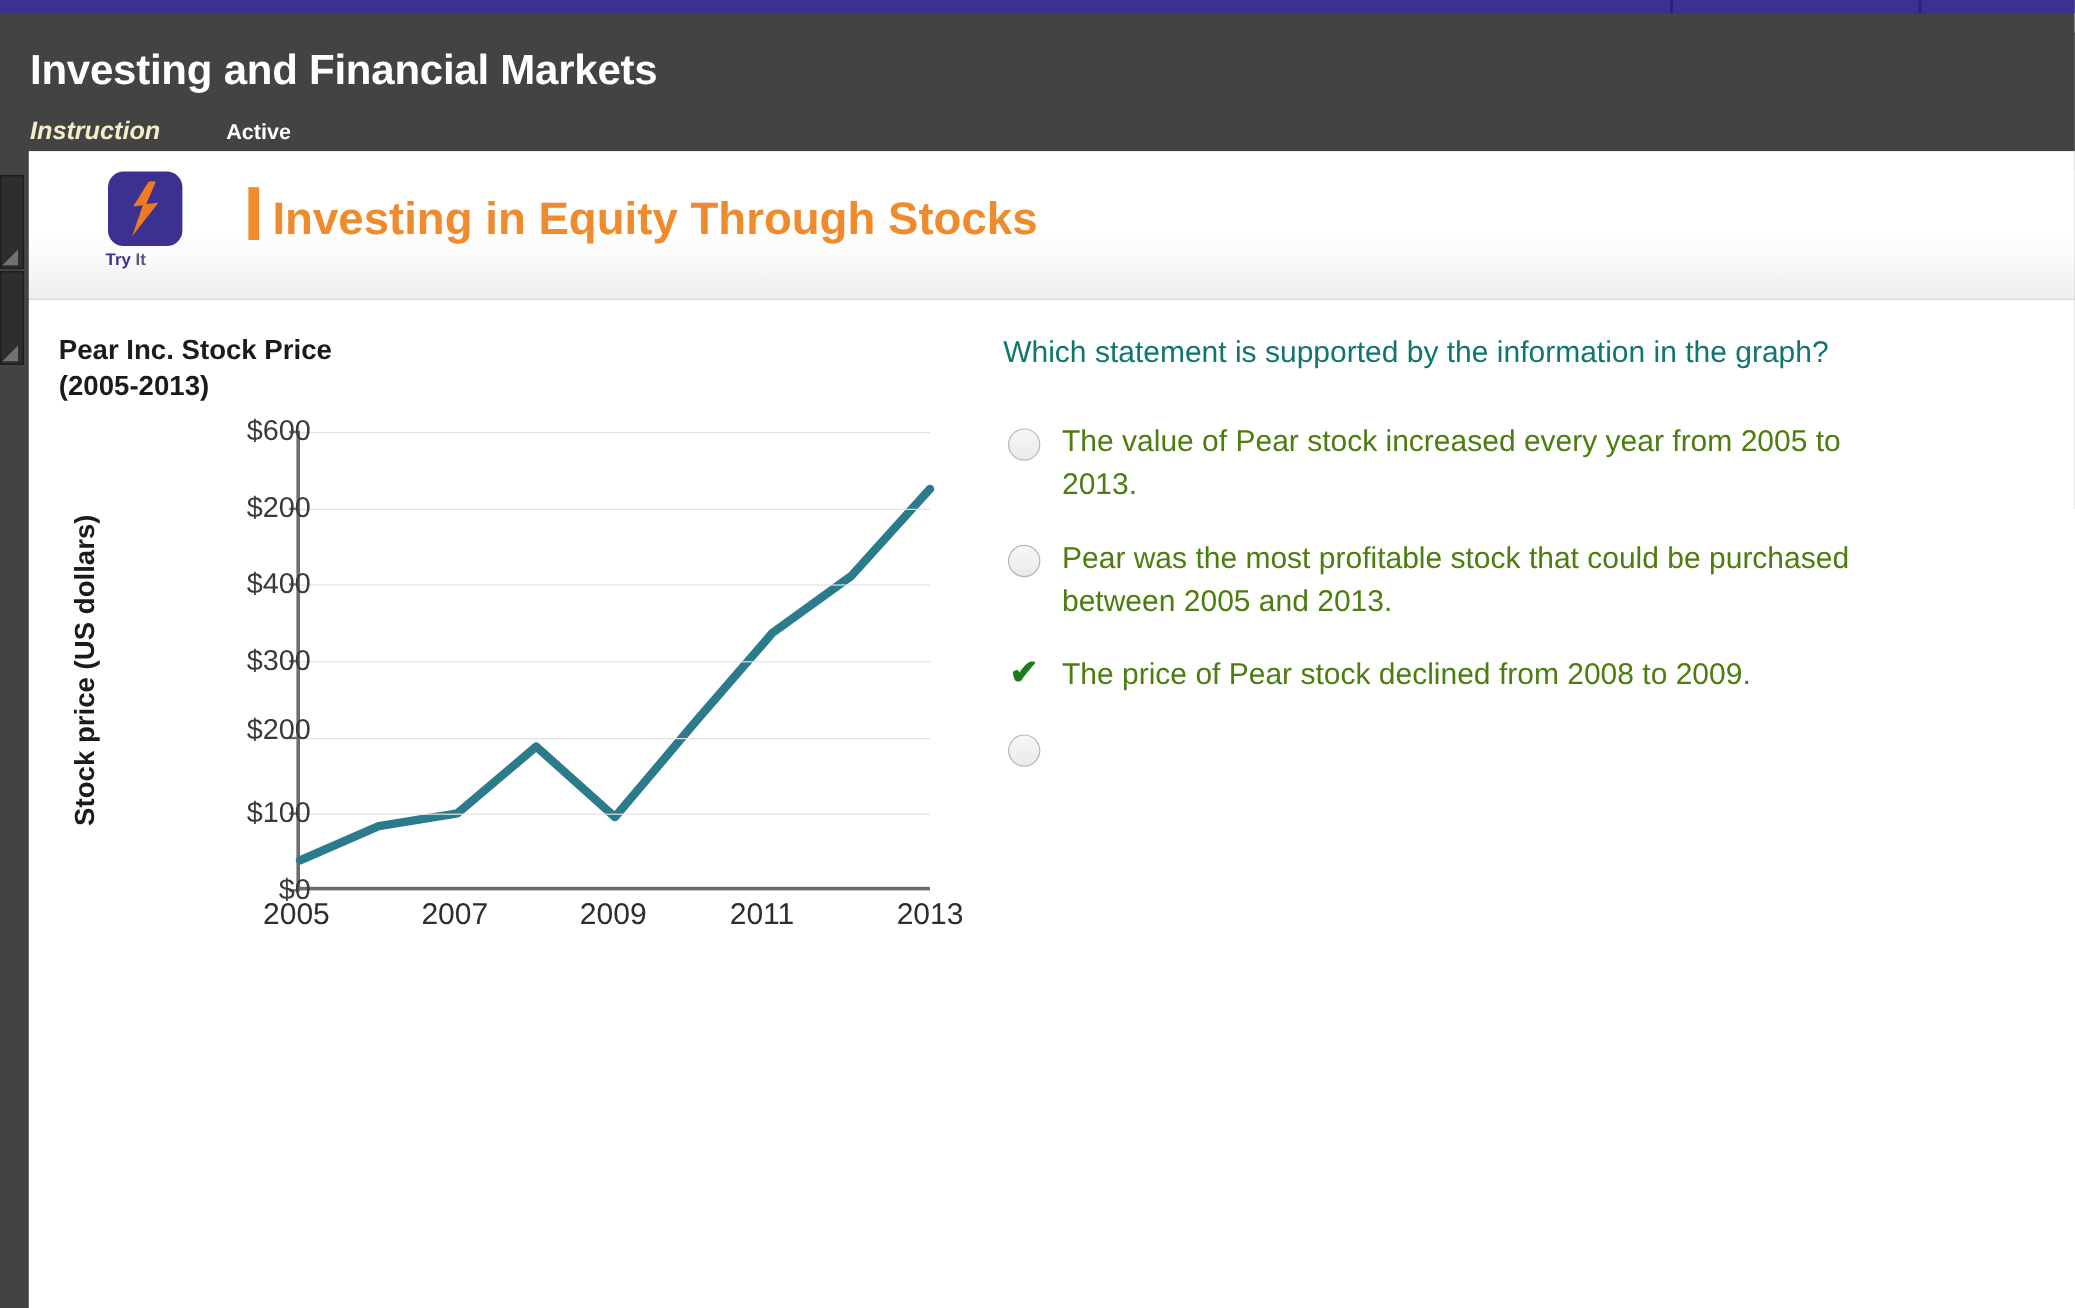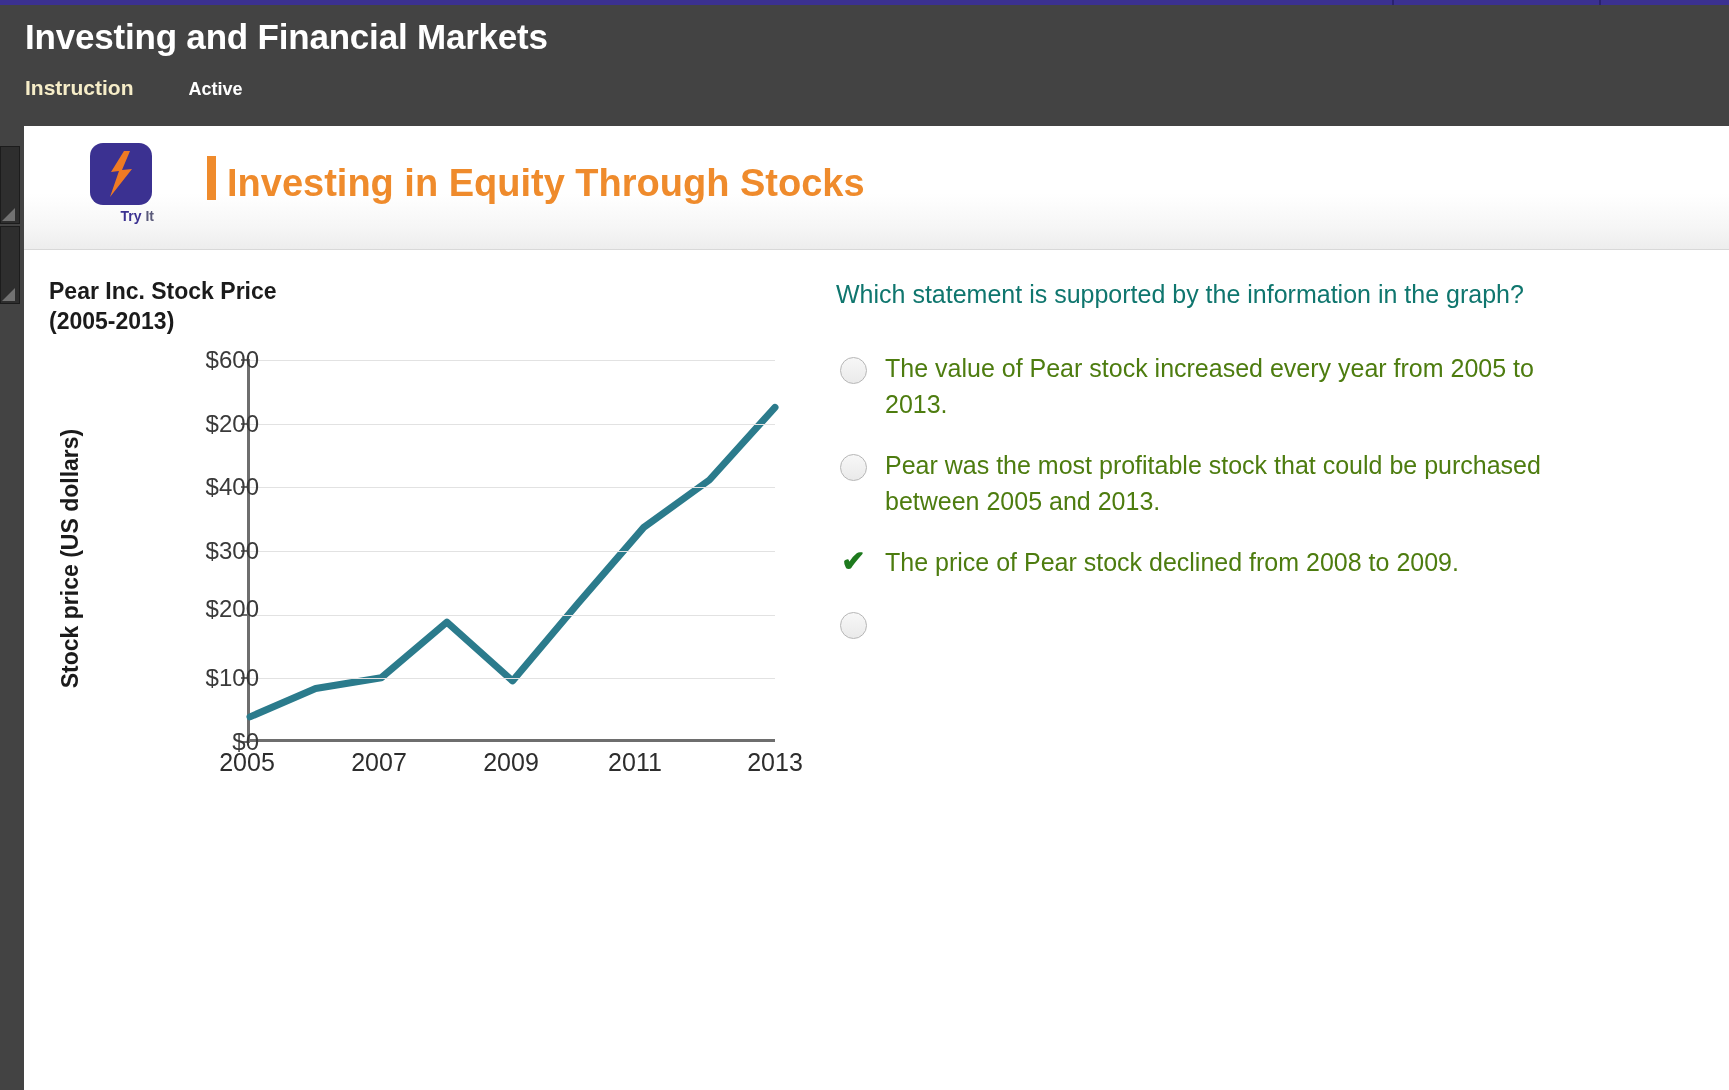--- a/index.html
+++ b/index.html
@@ -34,21 +34,21 @@
     width: 2px;
     height: 11px;
     background: #2a2270;
   }
   .pd1 { left: 1392px; }
   .pd2 { left: 1599px; }
 
   
   .app-header {
     position: absolute;
-    top: 5px; left: 0;
+    top: 27px; left: 0;
     width: 1729px;
     height: 115px;
     background: #434343;
   }
   .app-title {
     position: absolute;
     left: 25px;
     top: 12px;
     font-size: 35px;
     font-weight: bold;
@@ -61,20 +61,21 @@
     left: 25px;
     top: 71px;
     display: flex;
     align-items: baseline;
   }
   .crumb-instruction {
     font-size: 21px;
     font-weight: bold;
     color: #f6edc8;
     white-space: nowrap;
+    font-style: italic;
   }
   .crumb-active {
     font-size: 18px;
     font-weight: bold;
     color: #ffffff;
     margin-left: 55px;
     white-space: nowrap;
   }
 
   
@@ -122,21 +123,21 @@
     width: 100%;
     height: 124px;
     background: linear-gradient(to bottom, #ffffff 0%, #ffffff 55%, #f6f6f6 82%, #ededed 100%);
     border-bottom: 1px solid #d8d8d8;
   }
   .tryit-badge {
     position: absolute;
     left: 64px;
     top: 17px;
     width: 66px;
-    text-align: right;
+    text-align: left;
   }
   .tryit-square {
     width: 62px;
     height: 62px;
     margin: 0 auto;
     border-radius: 13px;
     background: #3b3191;
     position: relative;
   }
   .tryit-square svg { position: absolute; left: 16px; top: 8px; }

